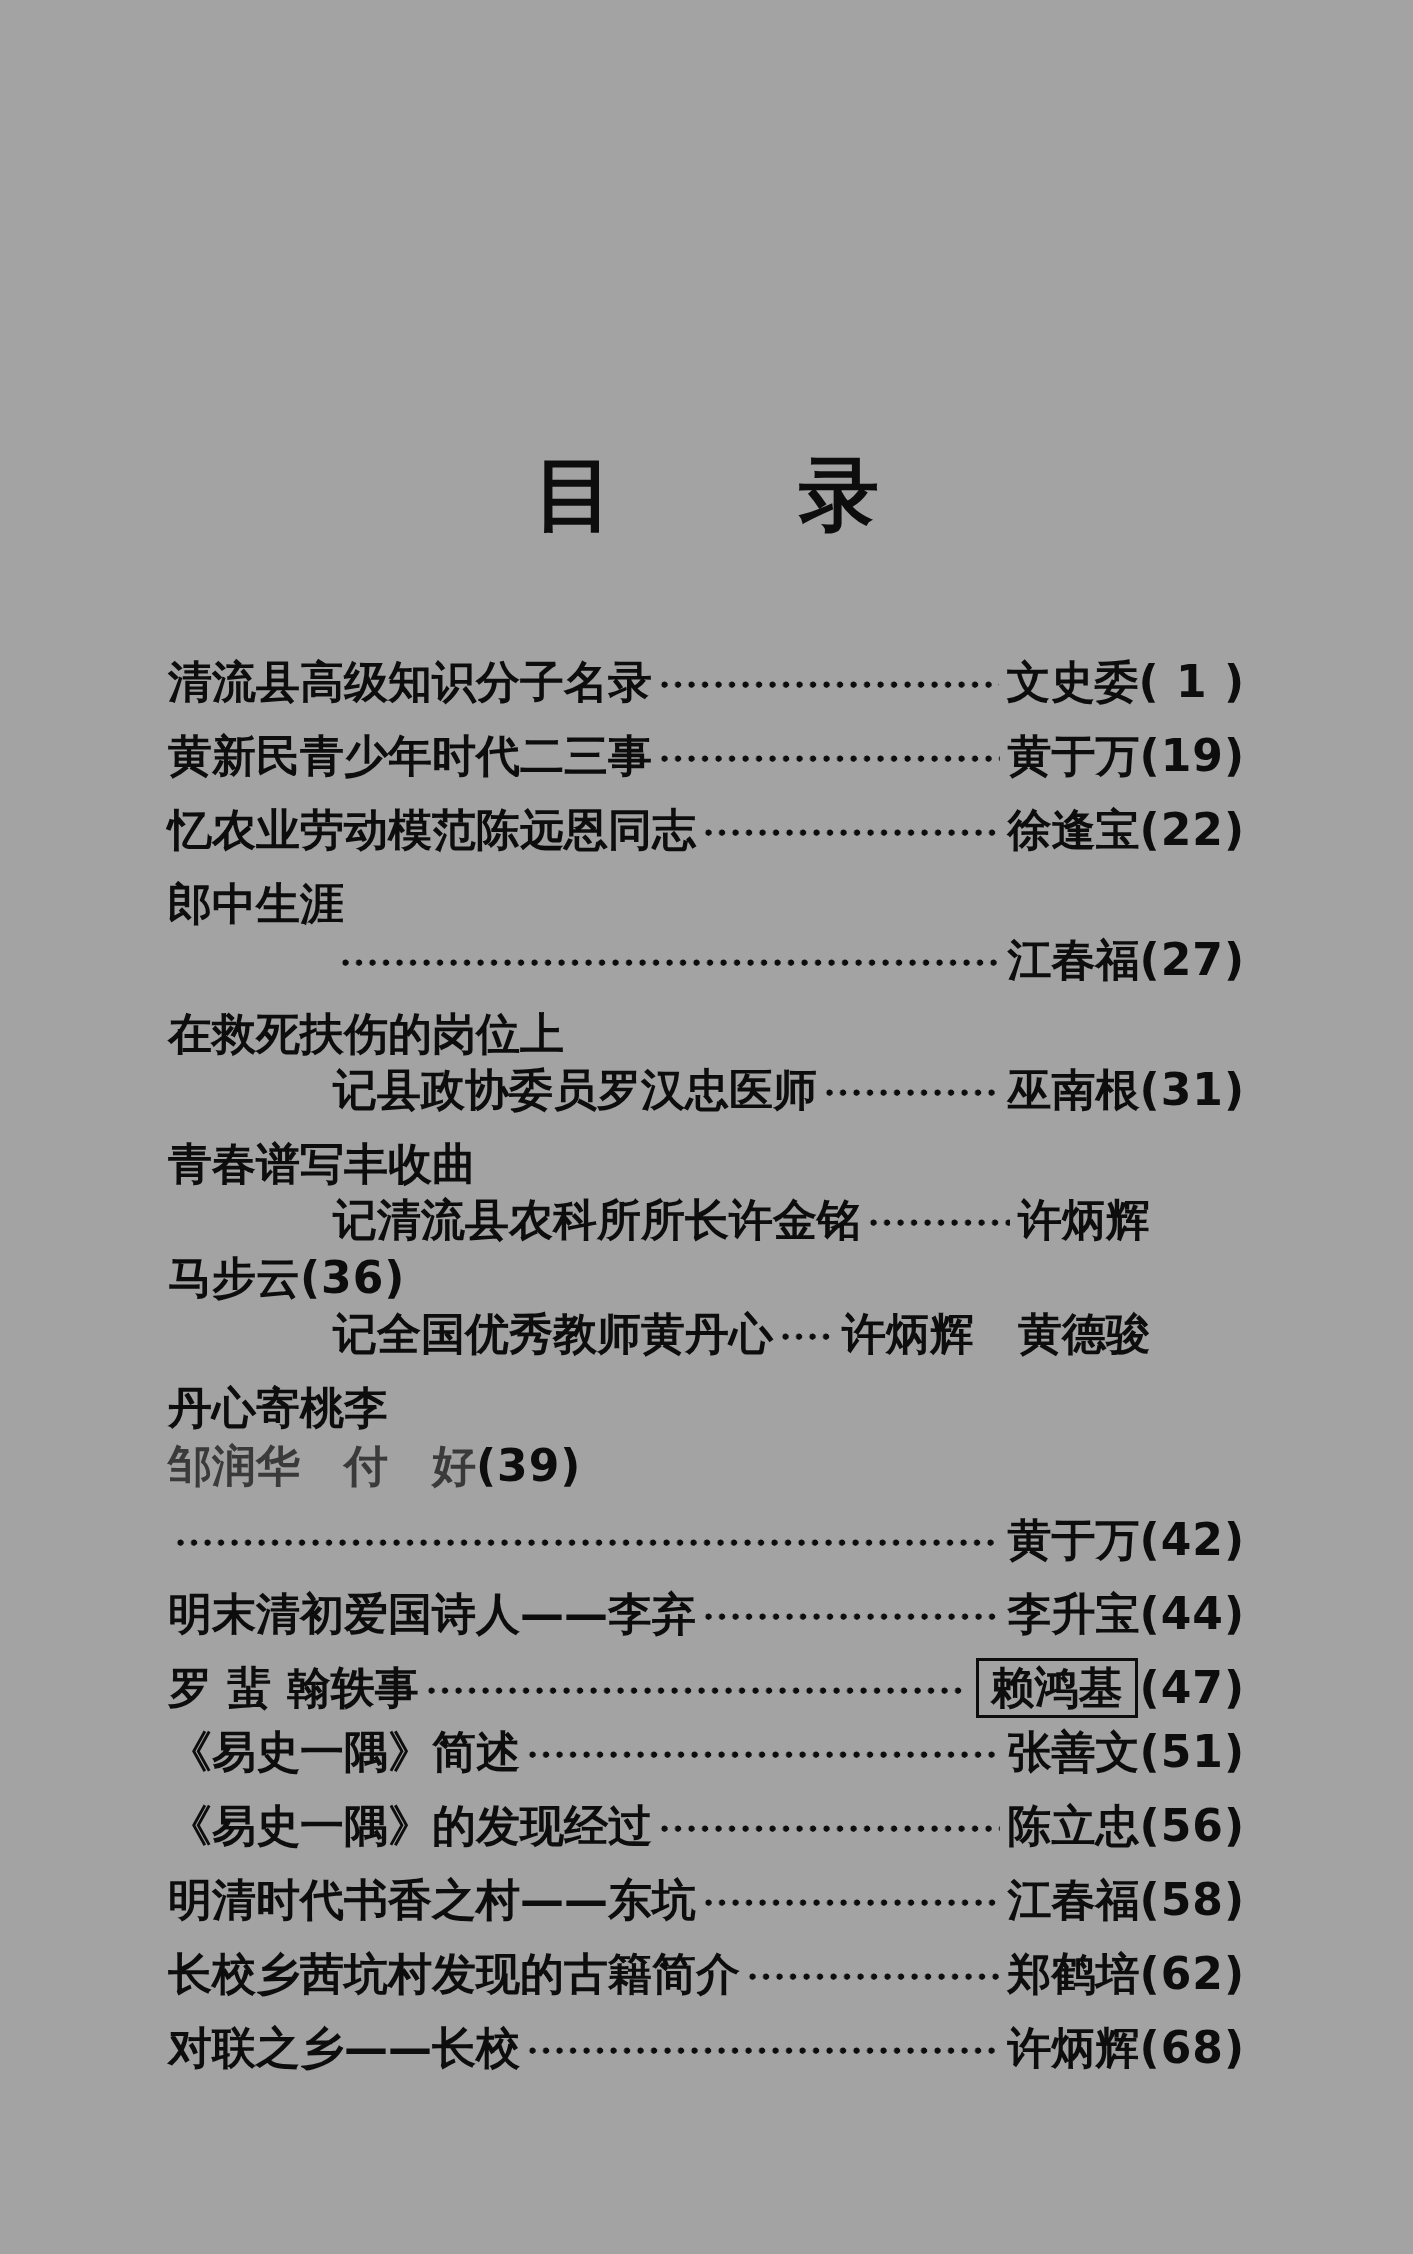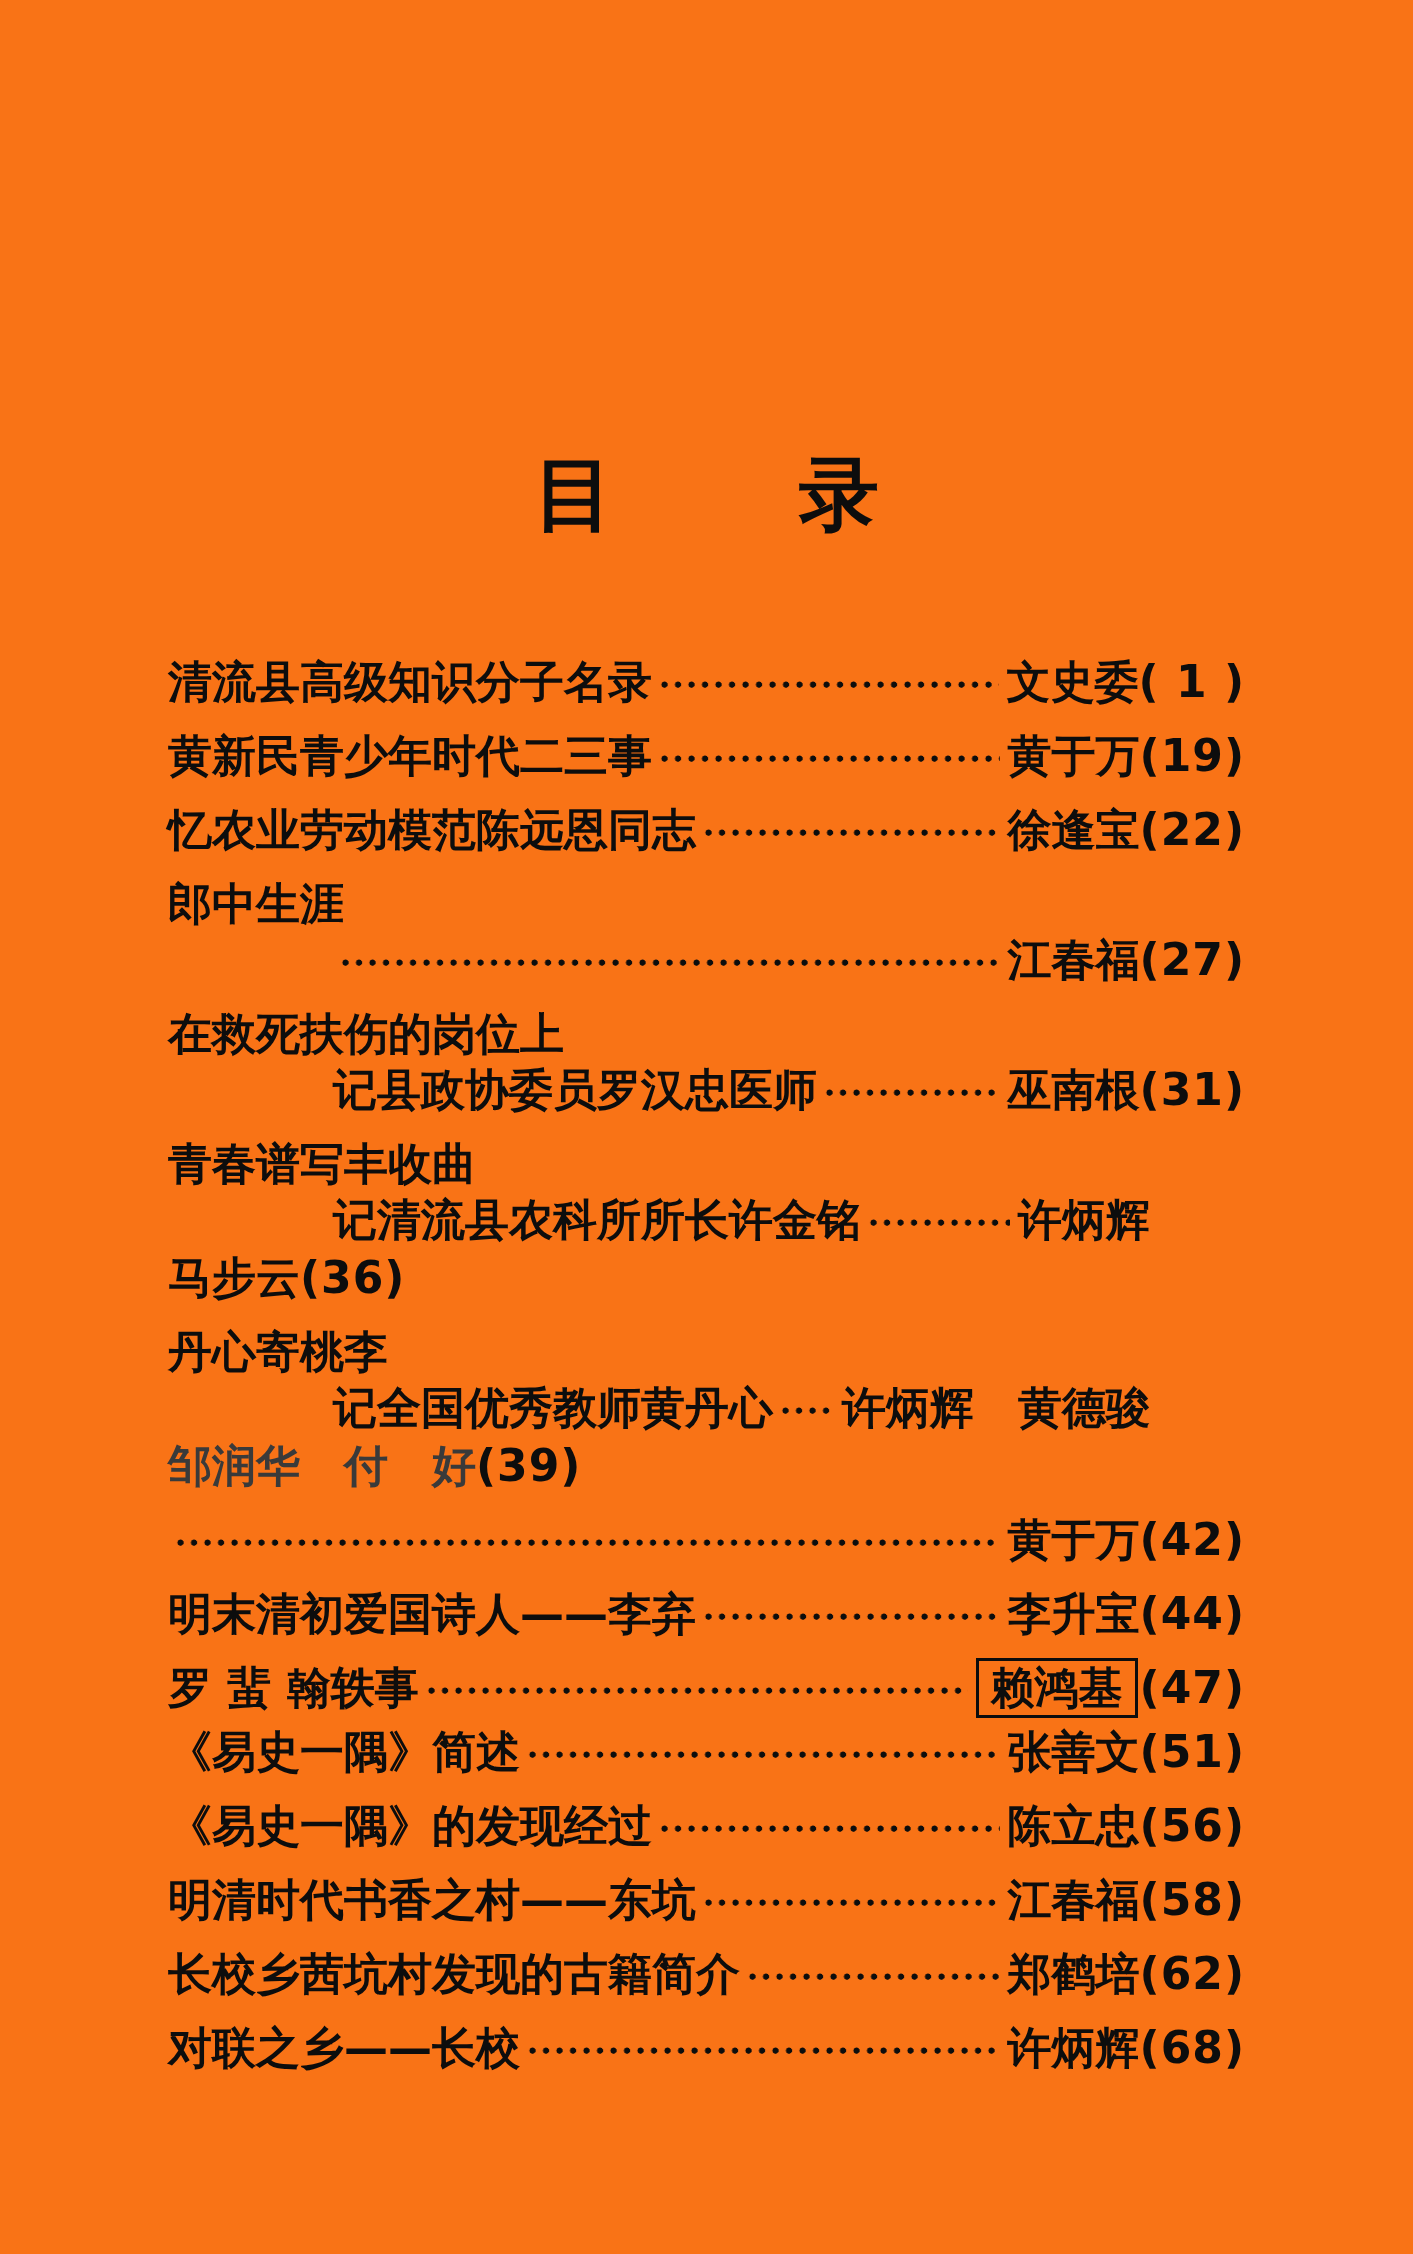--- a/index.html
+++ b/index.html
@@ -5,21 +5,21 @@
   html, body {
     margin: 0;
     padding: 0;
     background: #e8e8e8;
   }
   .page {
     position: relative;
     width: 1413px;
     height: 2254px;
     margin: 0 auto;
-    background: #f97316;
+    background: #a3a3a3;
     color: #0d0d0d;
     font-family: "DejaVu Sans", "Liberation Sans", sans-serif;
     overflow: hidden;
   }
   .doc-title {
     padding-top: 452px;
     text-align: center;
     font-family: "DejaVu Serif", "Liberation Serif", serif;
     font-weight: bold;
     font-size: 80px;
@@ -129,28 +129,28 @@
       <span>记清流县农科所所长许金铭</span>
       <span class="leader"></span>
       <span class="author pad">许炳辉</span>
     </div>
 
     <div class="row cont">
       <span class="author">马步云</span>
       <span class="pageno">(36)</span>
     </div>
 
+    <div class="row sub">
+      <span>记全国优秀教师黄丹心</span>
+      <span class="leader"></span>
+      <span class="author pad">许炳辉　黄德骏</span>
+    </div>
+
     <div class="row tall">
       <span>丹心寄桃李</span>
-    </div>
-
-    <div class="row sub">
-      <span>记全国优秀教师黄丹心</span>
-      <span class="leader"></span>
-      <span class="author pad">许炳辉　黄德骏</span>
     </div>
 
     <div class="row cont">
       <span class="author smudged">邹润华　付　好</span>
       <span class="pageno">(39)</span>
     </div>
 
     <div class="row tall">
       <span class="leader"></span>
       <span class="author">黄于万</span>

